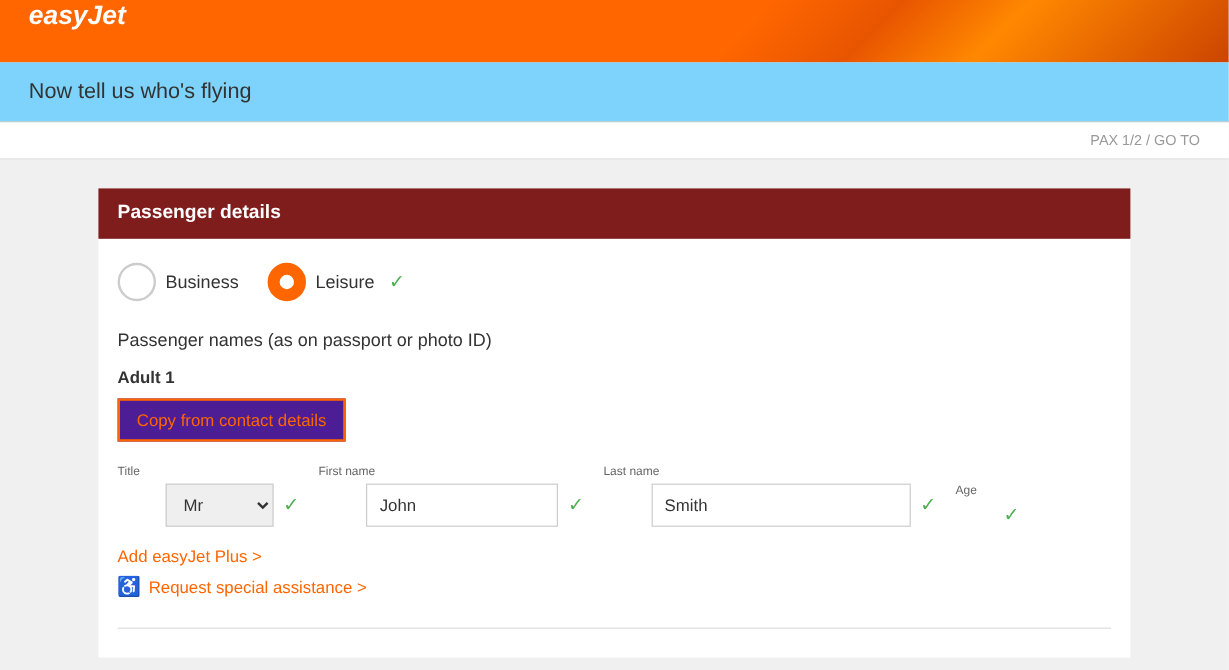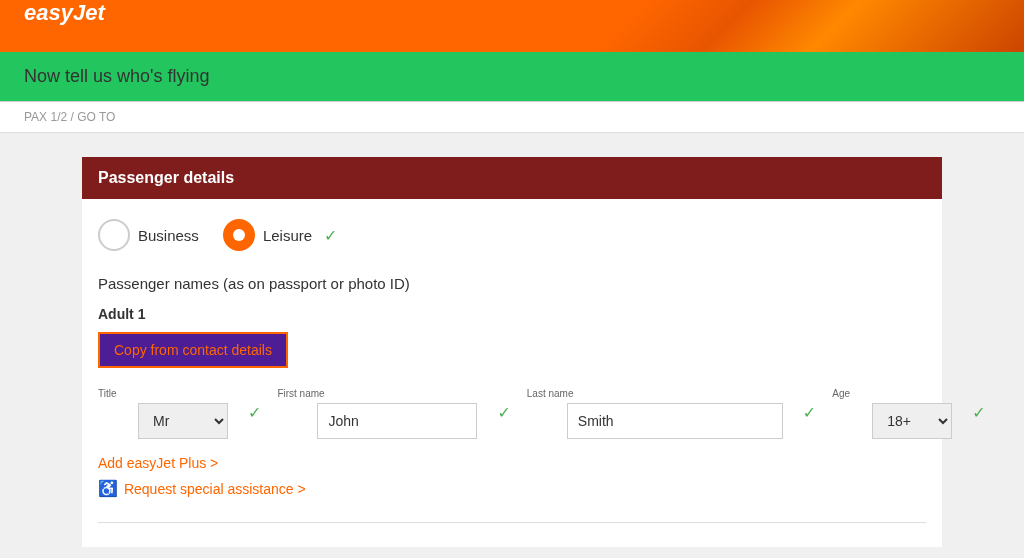--- a/index.html
+++ b/index.html
@@ -15,36 +15,36 @@
     }
     .logo {
       font-size: 22px;
       font-weight: bold;
       font-style: italic;
       color: #fff;
     }
 
     
     .sub-header {
-      background: #22c55e;
+      background: #7dd3fc;
       padding: 14px 24px;
       font-size: 18px;
       color: #333;
       font-weight: normal;
       border-bottom: 1px solid #ccc;
     }
 
     
     .breadcrumb-strip {
       background: #fff;
       border-bottom: 1px solid #ddd;
       padding: 8px 24px;
       font-size: 12px;
       color: #999;
-      text-align: left;
+      text-align: right;
     }
 
     
     .main-content {
       max-width: 860px;
       margin: 24px auto;
       background: #fff;
       padding: 0 0 24px 0;
     }
 
@@ -155,21 +155,22 @@
     }
 
     .field-label {
       font-size: 10px;
       color: #666;
       margin-bottom: 4px;
     }
 
     .field-input-wrap {
       display: flex;
-      gap: 20px;
+      align-items: center;
+      gap: 8px;
       padding-left: 40px;
     }
 
     .field-select, .field-text {
       border: 1px solid #ccc;
       padding: 8px 10px;
       font-size: 14px;
       height: 36px;
       color: #333;
     }
@@ -299,24 +300,20 @@
         <span class="field-label">Last name</span>
         <div class="field-input-wrap">
           <input type="text" class="field-text wide" value="Smith" style="">
           <span class="check-green-small">✓</span>
         </div>
       </div>
 
       <div class="form-field">
         <span class="field-label">Age</span>
         <div class="field-input-wrap">
-          <select class="field-select age-select">
-            <option>18+</option>
-            <option>Under 18</option>
-          </select>
           <span class="check-green-small">✓</span>
         </div>
       </div>
 
     </div>
 
     
     <a class="link-orange">Add easyJet Plus &gt;</a>
 
     

